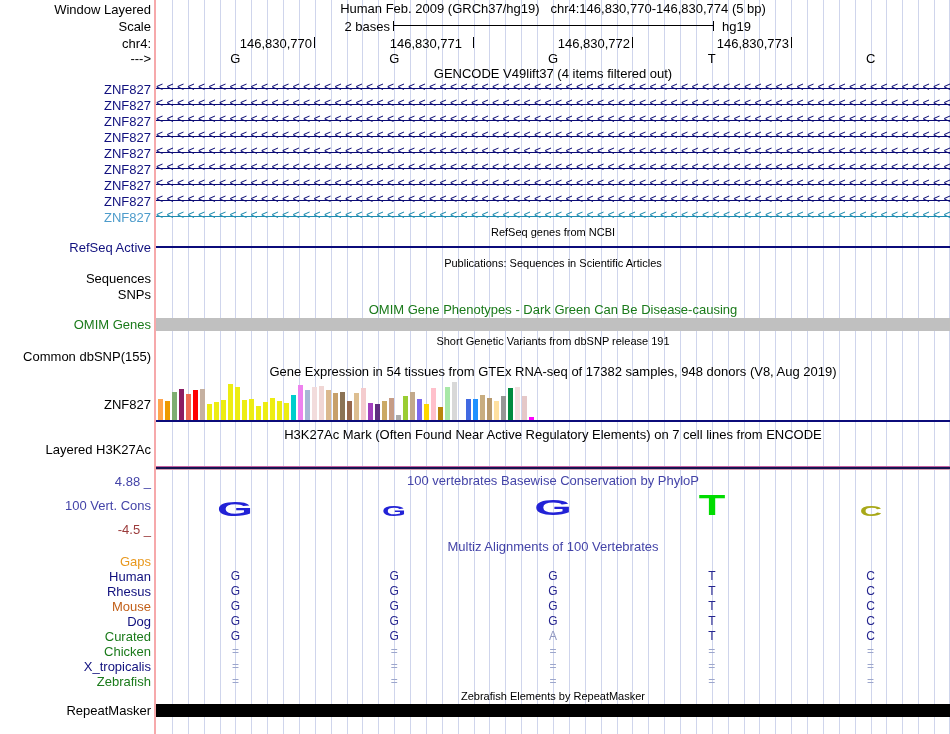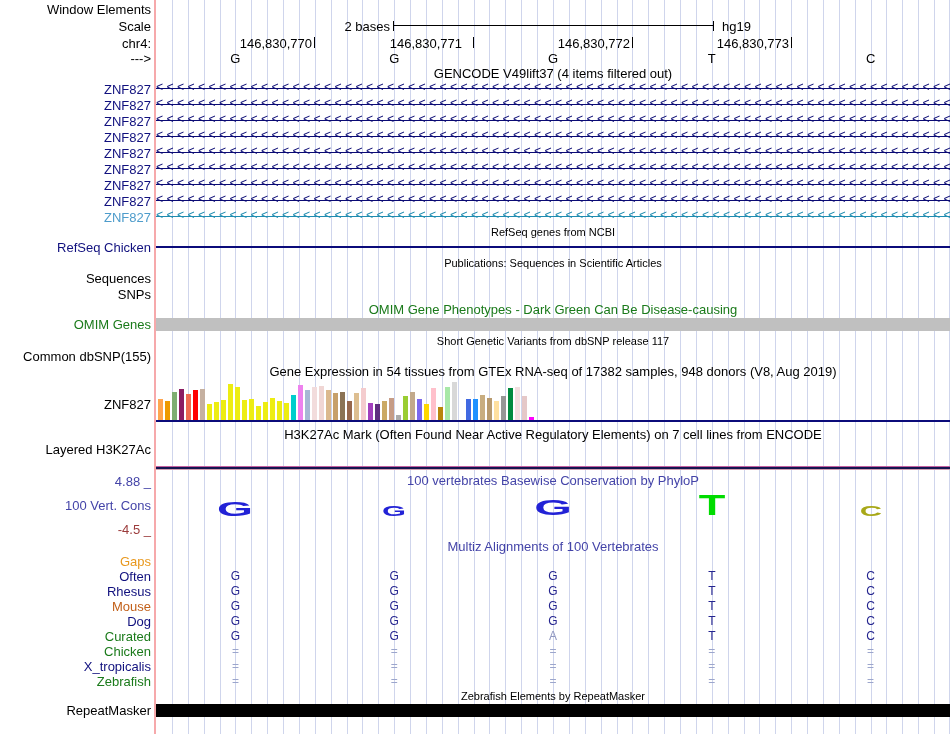--- a/index.html
+++ b/index.html
@@ -23,48 +23,48 @@
   .bar{position:absolute;}
   .consletter{position:absolute;width:48px;text-align:center;font-weight:bold;}
   .consletter span{display:block;transform-origin:50% 50%;}
   .mzcell{position:absolute;width:24px;text-align:center;font-size:12px;line-height:15px;}
   .fullbar{position:absolute;left:0;width:794px;}
 </style>
 </head>
 <body>
 <div id="screen">
 
-  <div class="lbl" style="top:2px">Window Elements</div>
+  <div class="lbl" style="top:2px">Window Layered</div>
   <div class="lbl" style="top:19px">Scale</div>
   <div class="lbl" style="top:36px">chr4:</div>
   <div class="lbl" style="top:51px">---&gt;</div>
   <div id="transcript-labels">
       <div class="lbl" style="top: 82px; color: rgb(16, 16, 126);">ZNF827</div>
       <div class="lbl" style="top: 98px; color: rgb(16, 16, 126);">ZNF827</div>
       <div class="lbl" style="top: 114px; color: rgb(16, 16, 126);">ZNF827</div>
       <div class="lbl" style="top: 130px; color: rgb(16, 16, 126);">ZNF827</div>
       <div class="lbl" style="top: 146px; color: rgb(16, 16, 126);">ZNF827</div>
       <div class="lbl" style="top: 162px; color: rgb(16, 16, 126);">ZNF827</div>
       <div class="lbl" style="top: 178px; color: rgb(16, 16, 126);">ZNF827</div>
       <div class="lbl" style="top: 194px; color: rgb(16, 16, 126);">ZNF827</div>
       <div class="lbl" style="top: 210px; color: rgb(78, 156, 203);">ZNF827</div>
     </div>
-  <div class="lbl" style="top:240px;color:#10107E">RefSeq Chicken</div>
+  <div class="lbl" style="top:240px;color:#10107E">RefSeq Active</div>
   <div class="lbl" style="top:271px">Sequences</div>
   <div class="lbl" style="top:287px">SNPs</div>
   <div class="lbl" style="top:317px;color:#1A7A1A">OMIM Genes</div>
   <div class="lbl" style="top:349px">Common dbSNP(155)</div>
   <div class="lbl" style="top:397px">ZNF827</div>
   <div class="lbl" style="top:442px">Layered H3K27Ac</div>
   <div class="lbl" style="top:474px;color:#4444A8">4.88 _</div>
   <div class="lbl" style="top:498px;color:#4444A8">100 Vert. Cons</div>
   <div class="lbl" style="top:522px;color:#9B3B3B">-4.5 _</div>
   <div id="multiz-labels">
       <div class="lbl" style="top: 554px; color: rgb(232, 152, 30);">Gaps</div>
-      <div class="lbl" style="top: 569px; color: rgb(16, 16, 126);">Often</div>
+      <div class="lbl" style="top: 569px; color: rgb(16, 16, 126);">Human</div>
       <div class="lbl" style="top: 584px; color: rgb(16, 16, 126);">Rhesus</div>
       <div class="lbl" style="top: 599px; color: rgb(194, 96, 26);">Mouse</div>
       <div class="lbl" style="top: 614px; color: rgb(16, 16, 126);">Dog</div>
       <div class="lbl" style="top: 629px; color: rgb(26, 122, 26);">Curated</div>
       <div class="lbl" style="top: 644px; color: rgb(26, 122, 26);">Chicken</div>
       <div class="lbl" style="top: 659px; color: rgb(16, 16, 126);">X_tropicalis</div>
       <div class="lbl" style="top: 674px; color: rgb(26, 122, 26);">Zebrafish</div>
     </div>
   <div class="lbl" style="top:703px">RepeatMasker</div>
 
@@ -117,20 +117,23 @@
         <div class="grid" style="left: 683px;"></div>
         <div class="grid" style="left: 699px;"></div>
         <div class="grid" style="left: 715px;"></div>
         <div class="grid" style="left: 730px;"></div>
         <div class="grid" style="left: 746px;"></div>
         <div class="grid" style="left: 762px;"></div>
         <div class="grid" style="left: 778px;"></div>
         <div class="grid" style="left: 793px;"></div>
       </div>
 
+    <div class="ctr big" style="top:2px">
+      <span>Human Feb. 2009 (GRCh37/hg19)</span>&nbsp;&nbsp;&nbsp;<span>chr4:146,830,770-146,830,774 (5 bp)</span>
+    </div>
     <div class="rlabel" style="top:19px;left:134px;width:100px">2 bases</div>
     <div style="position:absolute;top:21px;left:237px;width:319px;height:10px;border-left:1px solid #000;border-right:1px solid #000;background:linear-gradient(to bottom,transparent 4px,#000 4px,#000 5px,transparent 5px)"></div>
     <div class="rlabel" style="top:19px;left:566px;width:60px;text-align:left">hg19</div>
 
     <div id="ruler">
       <div class="rlabel" style="top:36px;left:68px;width:88px">146,830,770</div>
       <div class="tick" style="top:37px;left:158px"></div>
       <div class="rlabel" style="top:36px;left:218px;width:88px">146,830,771</div>
       <div class="tick" style="top:37px;left:317px"></div>
       <div class="rlabel" style="top:36px;left:386px;width:88px">146,830,772</div>
@@ -187,21 +190,21 @@
       </div>
 
     <div class="ctr small" style="top:226px">RefSeq genes from NCBI</div>
     <div class="fullbar" style="top:246px;height:2px;background:#0B0B7A"></div>
 
     <div class="ctr big" style="top:303px;color:#1A7A1A">OMIM Gene Phenotypes - Dark Green Can Be Disease-causing</div>
 
     <div class="ctr small" style="top:257px">Publications: Sequences in Scientific Articles</div>
     <div class="fullbar" style="top:318px;height:13px;background:#C0C0C0"></div>
 
-    <div class="ctr small" style="top:335px">Short Genetic Variants from dbSNP release 117</div>
+    <div class="ctr small" style="top:335px">Short Genetic Variants from dbSNP release 191</div>
 
     <div class="ctr big" style="top:365px">Gene Expression in 54 tissues from GTEx RNA-seq of 17382 samples, 948 donors (V8, Aug 2019)</div>
     <div id="gtex-bars">
         <div class="bar" style="left: 2px; width: 5px; top: 399px; height: 21px; background: rgb(255, 165, 79);"></div>
         <div class="bar" style="left: 9px; width: 5px; top: 401px; height: 19px; background: rgb(238, 154, 0);"></div>
         <div class="bar" style="left: 16px; width: 5px; top: 392px; height: 28px; background: rgb(127, 174, 113);"></div>
         <div class="bar" style="left: 23px; width: 5px; top: 389px; height: 31px; background: rgb(139, 28, 98);"></div>
         <div class="bar" style="left: 30px; width: 5px; top: 394px; height: 26px; background: rgb(238, 106, 80);"></div>
         <div class="bar" style="left: 37px; width: 5px; top: 390px; height: 30px; background: rgb(255, 0, 0);"></div>
         <div class="bar" style="left: 44px; width: 5px; top: 389px; height: 31px; background: rgb(197, 176, 160);"></div>

